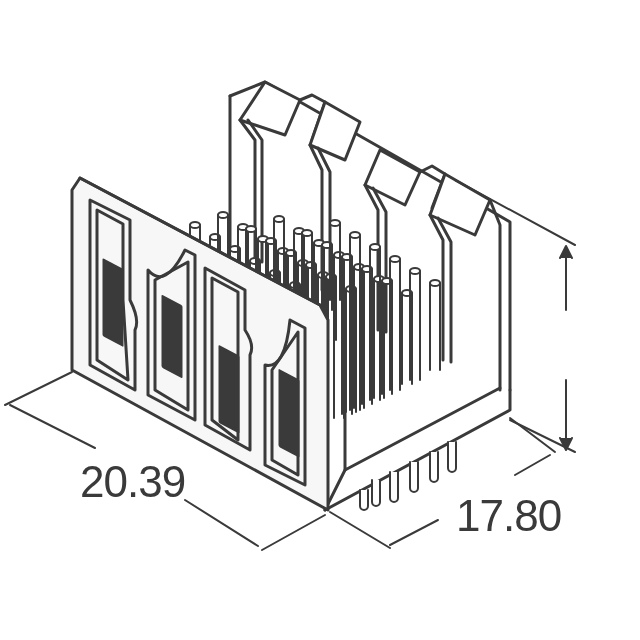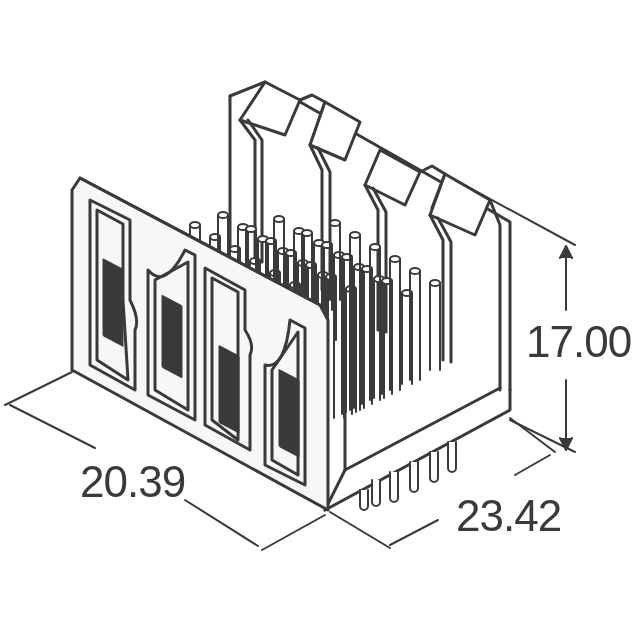--- a/index.html
+++ b/index.html
@@ -164,16 +164,15 @@
       <path d="M10 405 L95 448"></path>
       <path d="M185 500 L258 546"></path>
 
       <path d="M330 512 L390 548"></path>
       <path d="M510 418 L555 452"></path>
       <path d="M390 545 L438 520"></path>
       <path d="M515 475 L550 455"></path>
     </g>
   </svg>
 
-  <div class="dim-label" id="lbl-h">17.00</div>
   <div class="dim-label" id="lbl-w">20.39</div>
-  <div class="dim-label" id="lbl-d">23.42</div>
+  <div class="dim-label" id="lbl-d">17.80</div>
 </div>
 
 </body></html>

